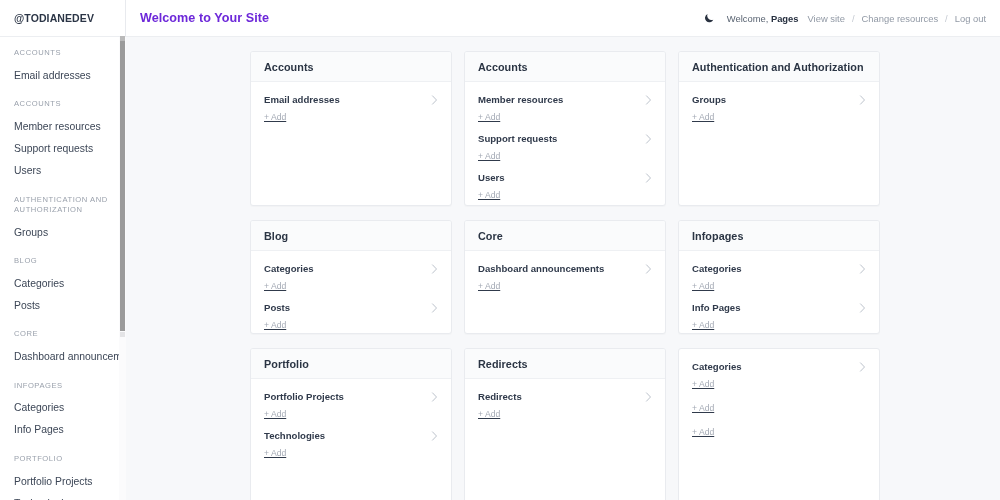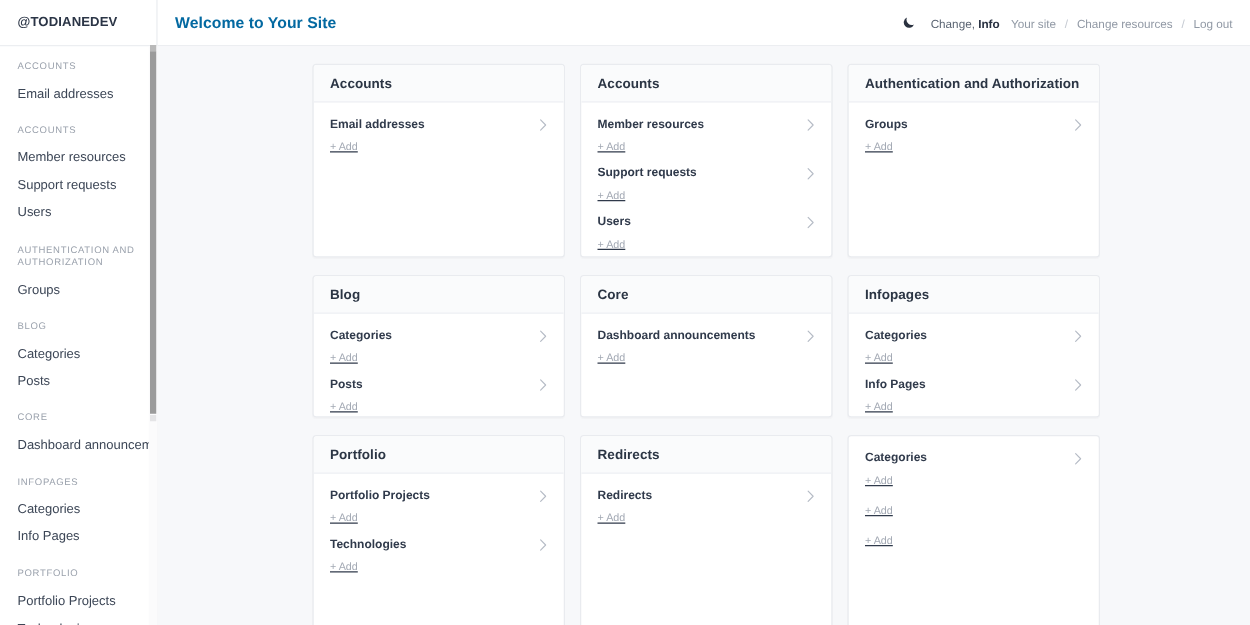--- a/index.html
+++ b/index.html
@@ -135,21 +135,21 @@
     border-bottom: 1px solid #eceef1;
     display: flex;
     align-items: center;
     justify-content: space-between;
     padding: 0 14px 0 14px;
   }
 
   .page-title {
     font-size: 12.6px;
     font-weight: 700;
-    color: #0369a1;
+    color: #6d28d9;
     letter-spacing: 0.05px;
   }
 
   .userbar {
     display: flex;
     align-items: center;
     gap: 0px;
     font-size: 9.4px;
     color: #8f97a3;
     white-space: nowrap;
@@ -324,24 +324,24 @@
     <div class="topbar">
       <div class="page-title">Welcome to Your Site</div>
 
       <div class="userbar">
         <span class="theme-toggle">
           <svg width="12" height="12" viewBox="0 0 24 24" aria-hidden="true">
             <path d="M20.5 15.3A8.6 8.6 0 0 1 9.2 4a8.6 8.6 0 1 0 11.3 11.3z" fill="currentColor"></path>
           </svg>
         </span>
         <span class="welcome">
-          <span>Change,</span>
-          <b>Info</b>
+          <span>Welcome,</span>
+          <b>Pages</b>
         </span>
-        <a class="userlink" href="#">Your site</a>
+        <a class="userlink" href="#">View site</a>
         <span class="sep">/</span>
         <a class="userlink" href="#">Change resources</a>
         <span class="sep">/</span>
         <a class="userlink" href="#">Log out</a>
       </div>
     </div>
 
     <div class="content">
       <div class="grid" id="card-grid">
           <div class="card h-tall">

